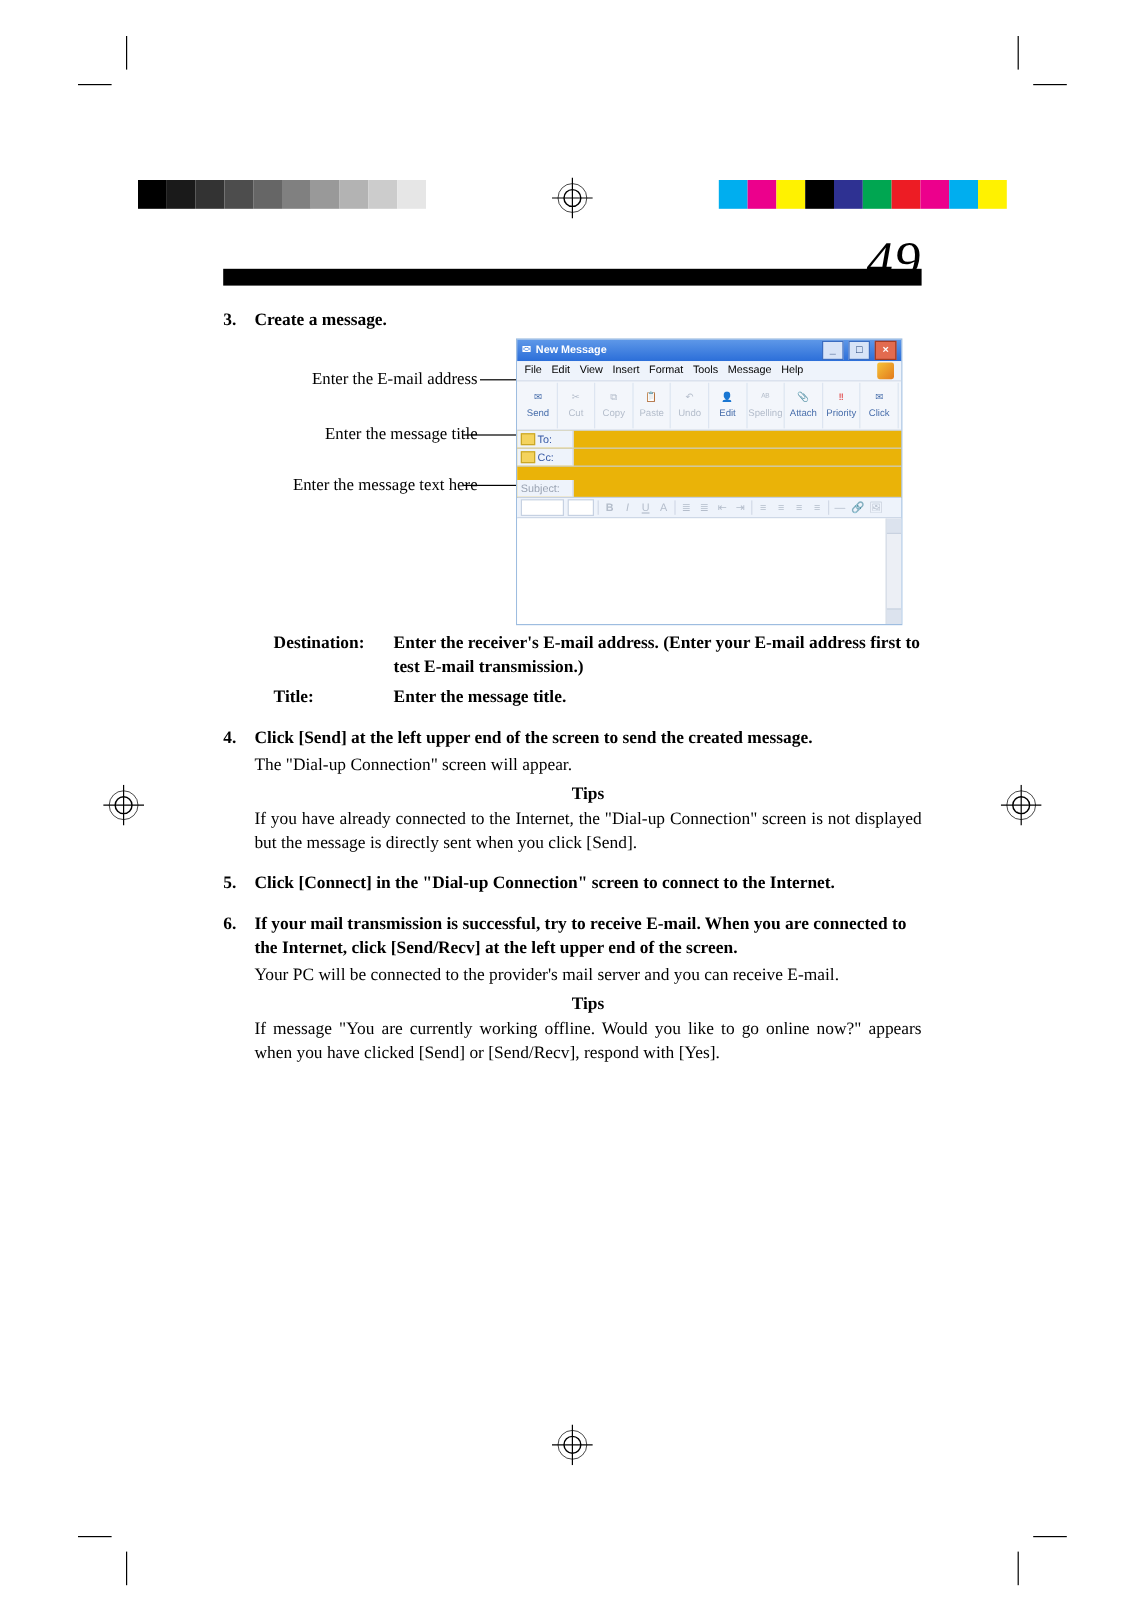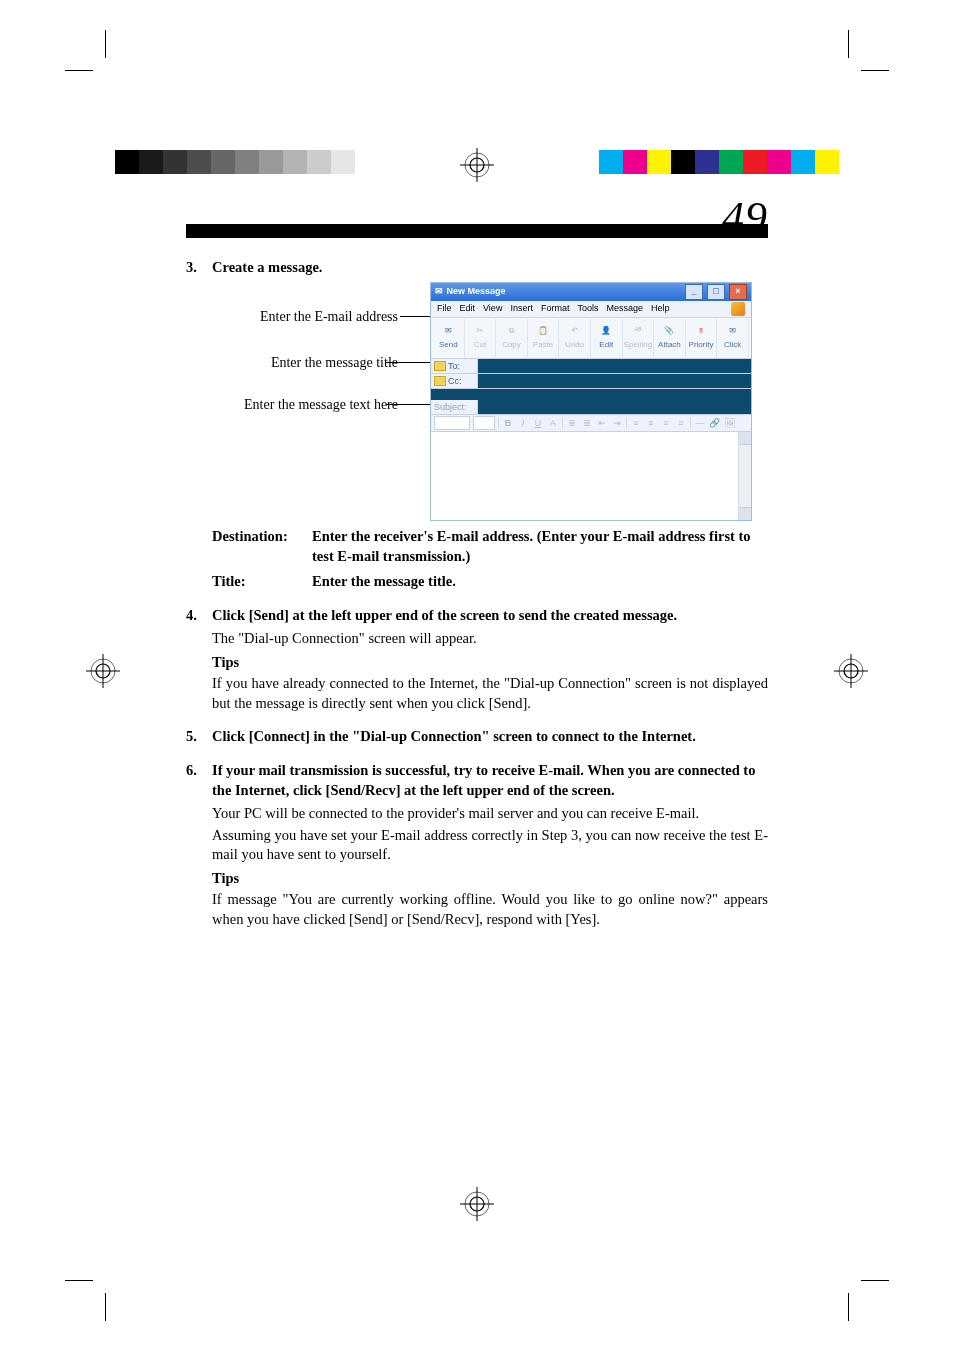--- a/index.html
+++ b/index.html
@@ -88,23 +88,23 @@
     left: 186px;
     right: 186px;
     font-size: 14.5px;
     line-height: 1.35;
   }
   .step { display: flex; margin-top: 14px; margin-bottom: 4px; }
   .step-num { width: 26px; font-weight: bold; }
   .step-head { font-weight: bold; flex: 1; }
   .step-body { margin-left: 26px; margin-top: 2px; text-align: justify; }
   .defrow { display: flex; margin-left: 26px; margin-top: 6px; }
-  .defrow .lbl { width: 100px; font-weight: bold; }
+  .defrow .lbl { width: 100px; font-weight: bold; margin-left: 16px; }
   .defrow .val { flex: 1; font-weight: bold; }
-  .tips { margin-left: 26px; font-weight: bold; margin-top: 4px; }
+  .tips { margin-left: 26px; font-weight: bold; margin-top: 4px; text-align: center; }
 
   .step3-head { margin-top: 0; }
 
   
   .msgshot {
     margin-left: 26px;
     margin-top: 2px;
     display: flex;
     gap: 8px;
   }
@@ -172,21 +172,21 @@
     display: flex; flex-direction: column; align-items: center; justify-content: center;
     font-size: 8px;
     color: #486eab;
     border-right: 1px solid #dde5f1;
   }
   .oe-tool.disabled { color: #b4bdcb; }
   .oe-tool .ico { width:16px; height:14px; margin-bottom:1px; display:flex;align-items:center;justify-content:center;}
   .oe-addr {
     border-bottom: 1px solid #c6d1e2;
     display: flex;
-    background: #0c4a6e;
+    background: #eab308;
   }
   .oe-addr .albl {
     width: 40px; padding: 1px 3px; background: #eef3fb;
     border-right: 1px solid #d0d8e6; color: #3759a5;
     display: flex; align-items: center; gap: 2px;
   }
   .oe-addr .albl .micon{width:10px;height:8px;background:#f4d35e;border:1px solid #caa726;}
   .oe-addr .ain { flex: 1; height: 13px; }
   .oe-subj .albl { color: #9aa3b2; margin-top: 11px; }
   .oe-format {
@@ -454,18 +454,17 @@
     <div class="step">
       <div class="step-num">5.</div>
       <div class="step-head">Click [Connect] in the "Dial-up Connection" screen to connect to the Internet.</div>
     </div>
 
     <div class="step">
       <div class="step-num">6.</div>
       <div class="step-head">If your mail transmission is successful, try to receive E-mail.  When you are connected to the Internet, click [Send/Recv] at the left upper end of the screen.</div>
     </div>
     <div class="step-body">Your PC will be connected to the provider's mail server and you can receive E-mail.</div>
-    <div class="step-body">Assuming you have set your E-mail address correctly in Step 3, you can now receive the test E-mail you have sent to yourself.</div>
     <div class="tips">Tips</div>
     <div class="step-body">If message "You are currently working offline. Would you like to go online now?" appears when you have clicked [Send] or [Send/Recv], respond with [Yes].</div>
 
   </div>
 </div>
 
 </body></html>

